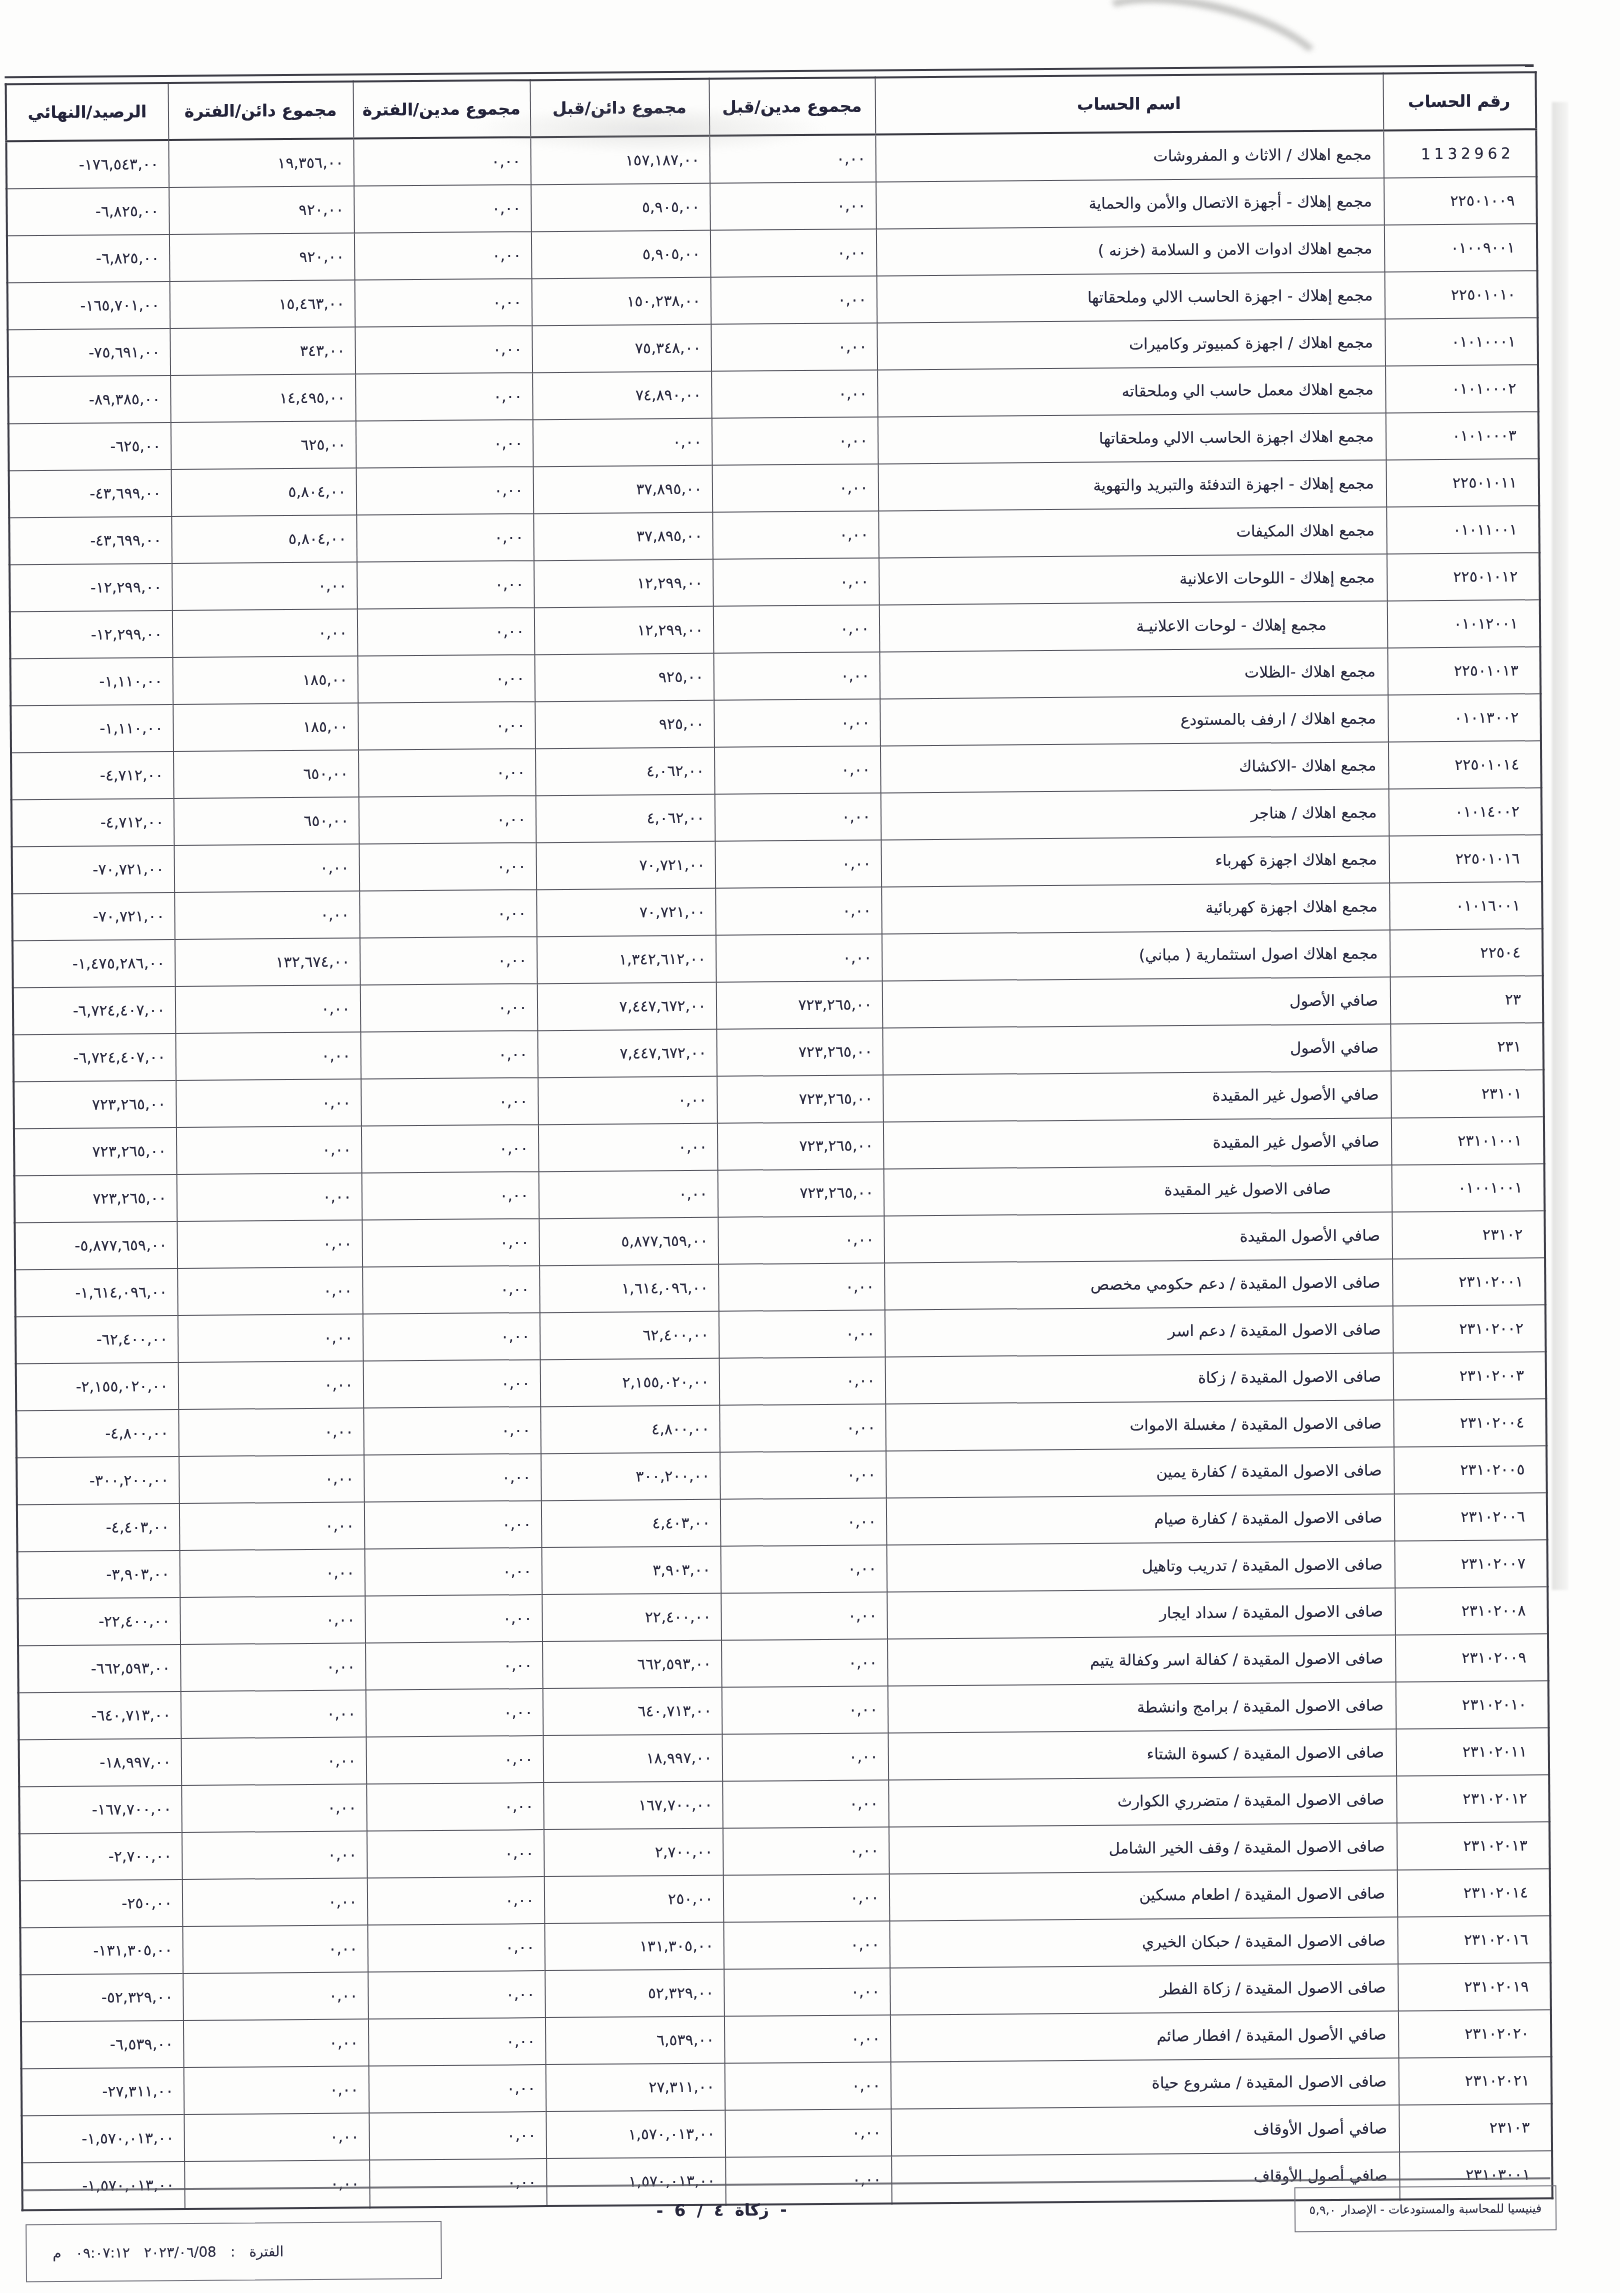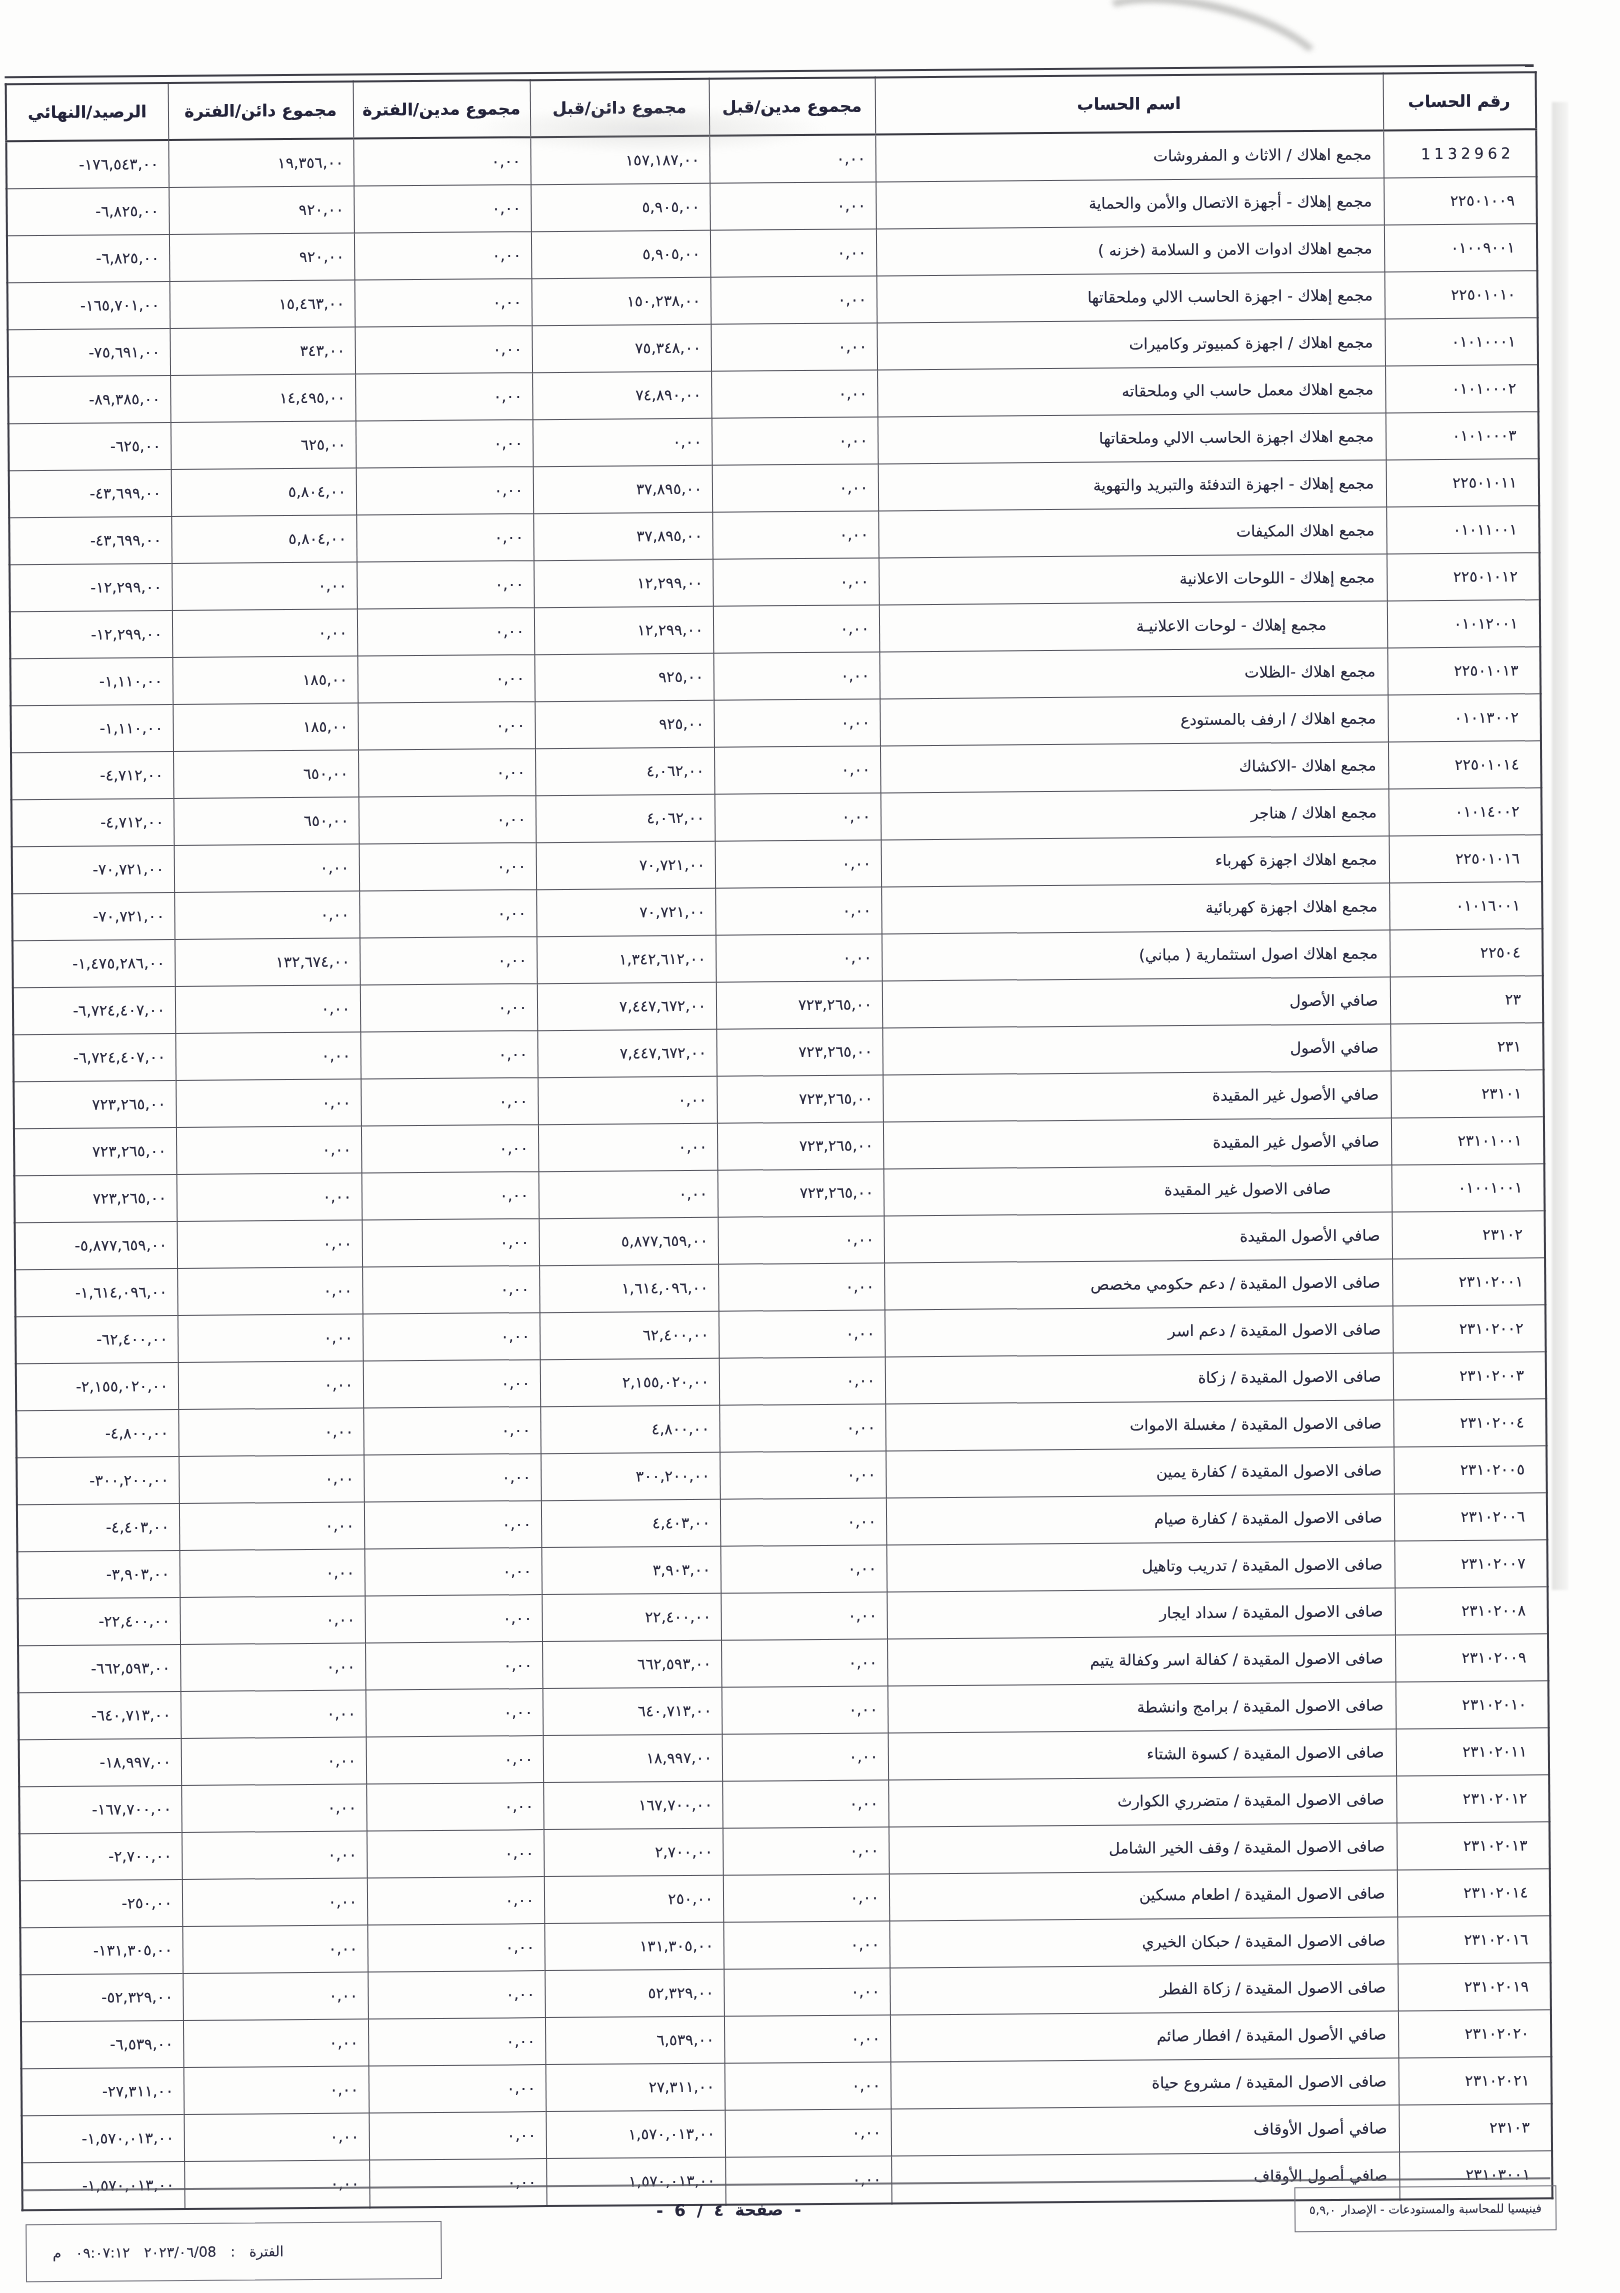--- a/index.html
+++ b/index.html
@@ -583,21 +583,21 @@
   <div class="app-box">
     <span>فينيسيا للمحاسبة والمستودعات - الإصدار</span>
     <span>٥,٩,٠</span>
   </div>
 
   <div class="page-line">
     <span>-</span>
     <span>6</span>
     <span>/</span>
     <span>٤</span>
-    <span>صفحة</span>
+    <span>زكاة</span>
     <span>-</span>
   </div>
 
   <div class="date-box">
     <span>م</span>
     <span>٠٩:٠٧:١٢</span>
     <span>٢٠٢٣/٠٦/08</span>
     <span>:</span>
     <span>الفترة</span>
   </div>

